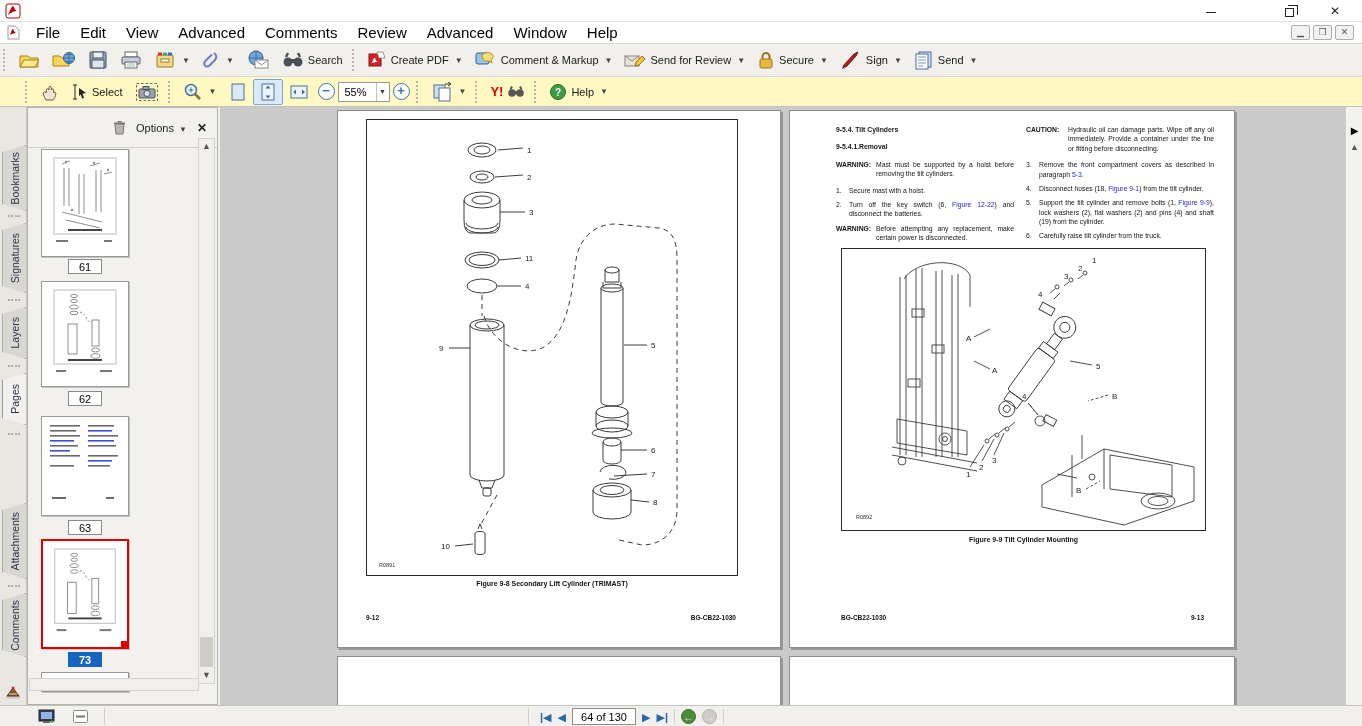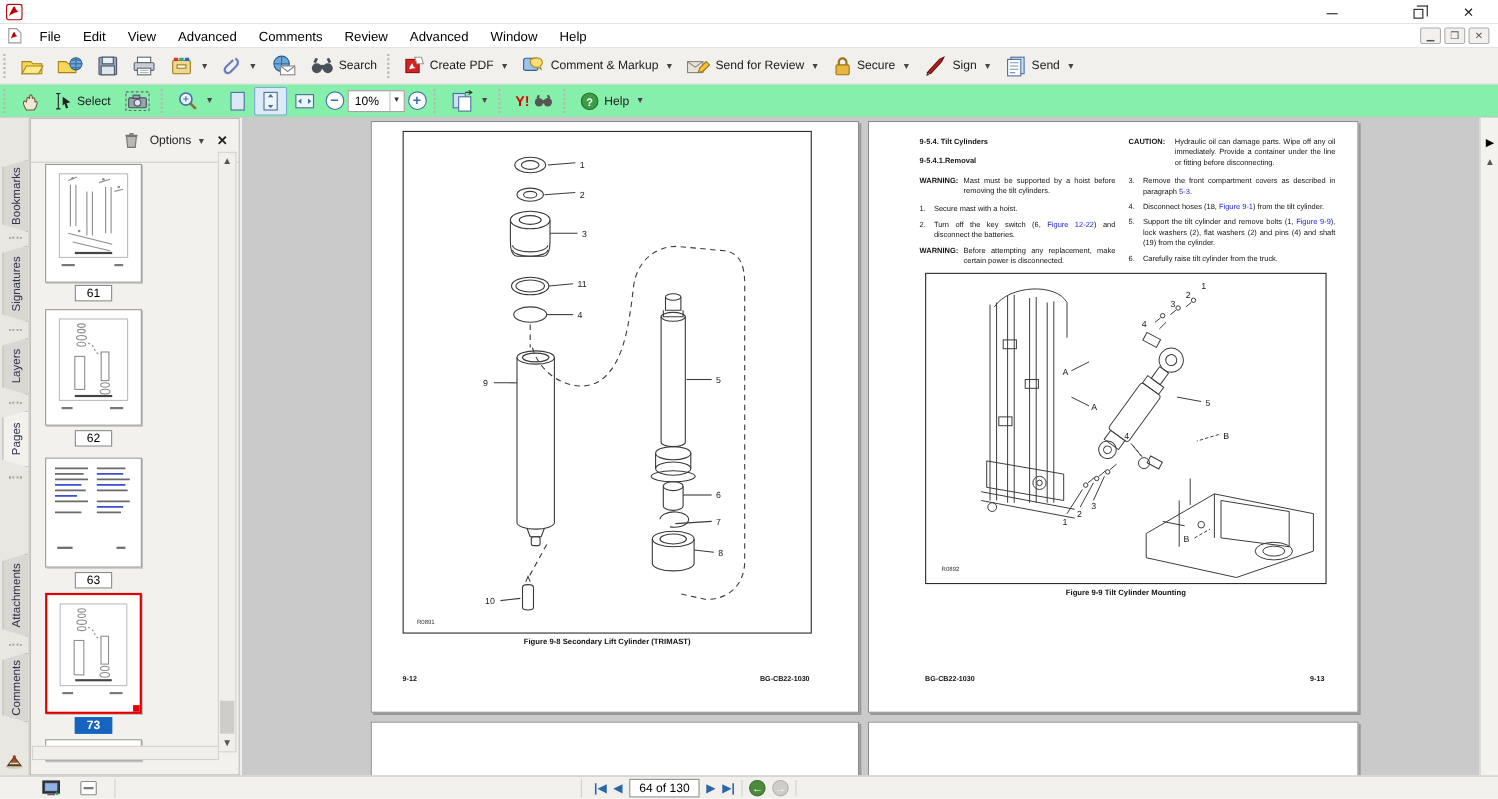--- a/index.html
+++ b/index.html
@@ -13,27 +13,27 @@
   .winbtn { position:absolute; top:2px; width:26px; height:18px; text-align:center; font-size:12px; color:#222; line-height:18px; }
   #btn-min  { right:138px; } #btn-rest { right:60px; } #btn-close { right:14px; }
   .rest-glyph { display:inline-block; width:9px; height:9px; border:1px solid #222; position:relative; top:2px; background:#fff; }
   .rest-glyph:before { content:""; position:absolute; left:2px; top:-4px; width:9px; height:9px; border:1px solid #222; border-bottom:none; border-left:none; }
   .min-glyph { display:inline-block; width:10px; border-top:1px solid #222; position:relative; top:-2px; }
 
   
   #menubar { position:absolute; left:0; top:22px; width:1362px; height:22px; background:#fff; border-bottom:1px solid #d8d8d8; }
   #menubar .docicon { position:absolute; left:6px; top:3px; width:15px; height:15px; }
   #menubar .menus { position:absolute; left:26px; top:0; height:22px; display:flex; align-items:center; }
-  .menu-item { padding:0 10px; font-size:12px; color:#000; height:22px; line-height:22px; }
+  .menu-item { padding:0 10px; font-size:15px; color:#000; height:22px; line-height:22px; }
   .mdi-btns { position:absolute; right:8px; top:3px; display:flex; gap:3px; }
   .mdi-btn { width:19px; height:15px; background:#f2f1ef; border:1px solid #adadad; border-radius:2px; font-size:9px; color:#555; text-align:center; line-height:13px; }
 
   
   #toolbar1 { position:absolute; left:0; top:44px; width:1362px; height:33px; background:#f1f0ed; border-bottom:1px solid #d9d7d2; display:flex; align-items:center; }
-  #toolbar2 { position:absolute; left:0; top:77px; width:1362px; height:30px; background:#86efac; border-bottom:1px solid #c4c2bd; display:flex; align-items:center; }
+  #toolbar2 { position:absolute; left:0; top:77px; width:1362px; height:30px; background:#fef9c3; border-bottom:1px solid #c4c2bd; display:flex; align-items:center;padding-left:22px; }
   .grip { width:5px; height:22px; margin:0 4px 0 3px; border-left:2px dotted #b9b7b2; }
   .tbtn { display:flex; align-items:center; gap:4px; padding:2px 5px; border:1px solid transparent; border-radius:2px; height:26px; font-size:11px; color:#1a1a1a; }
   .tbtn.pressed { background:#dce9f7; border-color:#7da7d9; }
   .caret { font-size:8px; color:#444; margin-left:2px; }
   .combo { width:52px; height:20px; background:#fff; border:1px solid #9a9a9a; font-size:11px; display:flex; align-items:center; }
   .combo span { flex:1; padding-left:6px; }
   .combo .cbtn { width:13px; height:100%; border-left:1px solid #c0c0c0; font-size:7px; color:#333; text-align:center; line-height:18px; }
   .roundbtn { width:17px; height:17px; border-radius:50%; border:1.5px solid #3f6fa8; color:#3f6fa8; font-size:13px; line-height:14px; text-align:center; font-weight:bold; margin:0 3px; background:#fbfcfe; }
   .icon { display:inline-block; }
 
@@ -297,21 +297,21 @@
       </svg>
     </div>
   <div class="tbtn">
       <svg class="icon" width="20" height="20" viewBox="0 0 20 20">
         <rect x="2" y="4" width="16" height="12" fill="#eef4fb" stroke="#4a6f9a"></rect>
         <path d="M4 10 l3 -2.5 v5 z M16 10 l-3 -2.5 v5 z" fill="#3f6fa8"></path>
       </svg>
     </div>
   <div class="roundbtn">−</div>
   <div class="combo">
-    <span>10%</span>
+    <span>55%</span>
     <div class="cbtn">▼</div>
   </div>
   <div class="roundbtn">+</div>
   <div class="grip"></div>
   <div class="tbtn">
       <svg class="icon" width="22" height="20" viewBox="0 0 22 20">
         <rect x="3" y="3" width="11" height="13" fill="#cfe0f2" stroke="#4a6f9a"></rect>
         <rect x="8" y="6" width="11" height="13" fill="#fff" stroke="#4a6f9a"></rect>
         <path d="M14 2 h5 m-2 -2 l3 2 l-3 2" stroke="#333" fill="none"></path>
       </svg>

